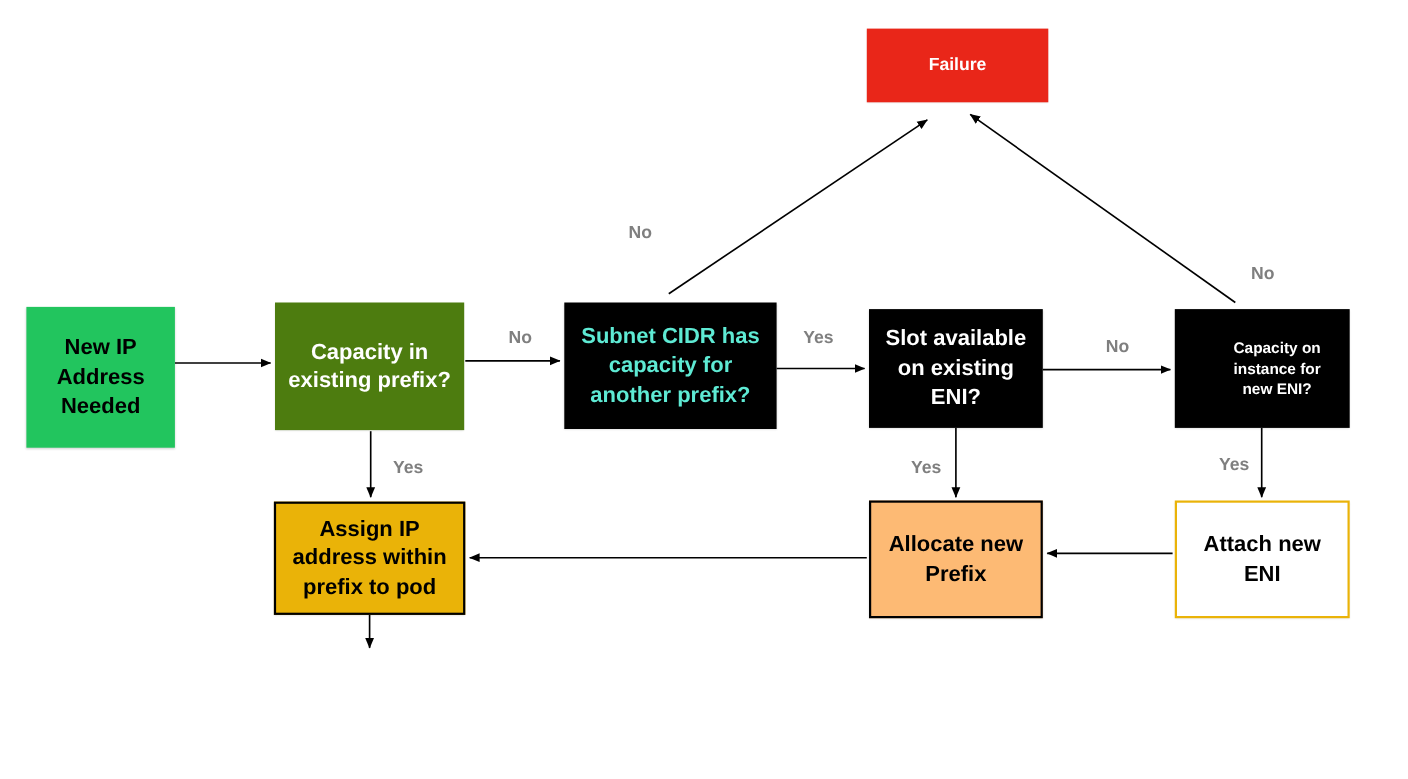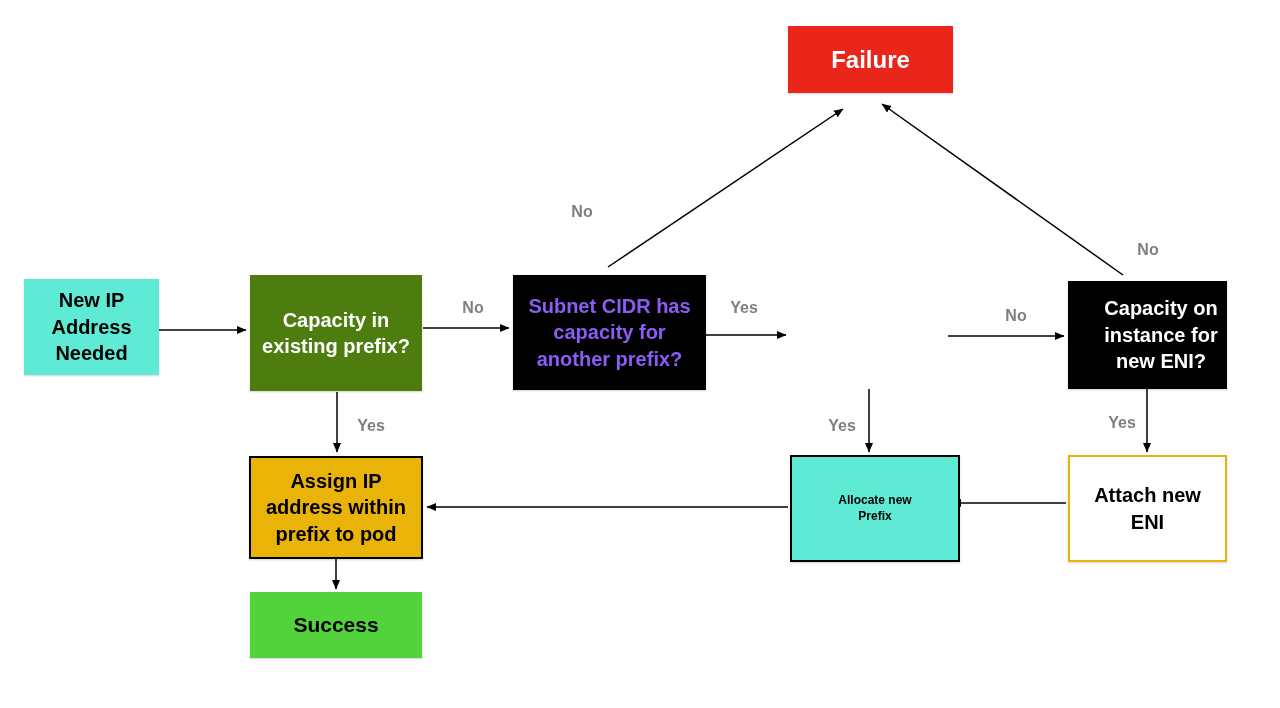--- a/index.html
+++ b/index.html
@@ -6,28 +6,28 @@
   .canvas{
     position:relative;width:1280px;height:708px;background:#ffffff;
     font-family:"Liberation Sans",sans-serif;overflow:hidden;
   }
   .edges-layer{position:absolute;left:0;top:0;width:1280px;height:708px;}
   .node{
     position:absolute;display:flex;align-items:center;justify-content:center;
     text-align:center;font-weight:bold;white-space:pre-line;line-height:1.32;
     box-sizing:border-box;box-shadow:0 1px 2px rgba(0,0,0,0.18);
   }
-  .n-start   {left:24px;  top:279px;width:135px;height:96px;background:#5eead4;color:#000;font-size:20px;}
+  .n-start   {left:24px;  top:279px;width:135px;height:128px;background:#22c55e;color:#000;font-size:20px;}
   .n-d1      {left:250px; top:275px;width:172px;height:116px;background:#4d7c0f;color:#fff;font-size:20px;}
-  .n-d2      {left:513px; top:275px;width:193px;height:115px;background:#000;color:#8b5cf6;font-size:20px;}
+  .n-d2      {left:513px; top:275px;width:193px;height:115px;background:#000;color:#5eead4;font-size:20px;}
   .n-d3      {left:790px; top:281px;width:158px;height:108px;background:#000;color:#fff;font-size:20px;}
-  .n-d4      {left:1068px;top:281px;width:159px;height:108px;background:#000;color:#fff;font-size:20px;padding-left:27px;}
-  .n-failure {left:788px; top:26px; width:165px;height:67px; background:#E92619;color:#fff;font-size:24px;}
+  .n-d4      {left:1068px;top:281px;width:159px;height:108px;background:#000;color:#fff;font-size:14px;padding-left:27px;}
+  .n-failure {left:788px; top:26px; width:165px;height:67px; background:#E92619;color:#fff;font-size:16px;}
   .n-assign  {left:249px; top:456px;width:174px;height:103px;background:#eab308;border:2px solid #000;color:#000;font-size:20px;}
-  .n-allocate{left:790px; top:455px;width:170px;height:107px;background:#5eead4;border:2px solid #000;color:#000;font-size:12px;}
+  .n-allocate{left:790px; top:455px;width:158px;height:107px;background:#fdba74;border:2px solid #000;color:#000;font-size:20px;}
   .n-attach  {left:1068px;top:455px;width:159px;height:107px;background:#fff;border:2px solid #eab308;color:#000;font-size:20px;}
   .n-success {left:250px; top:592px;width:172px;height:66px; background:#52D33C;color:#000;font-size:21px;}
   .edge-label{
     position:absolute;transform:translate(-50%,-50%);
     font-size:16px;color:#7F7F7F;font-weight:700;white-space:nowrap;
   }
   .el-1{left:473px; top:308px;}
   .el-2{left:371px; top:426px;}
   .el-3{left:744px; top:308px;}
   .el-4{left:582px; top:212px;}
@@ -62,32 +62,34 @@
   </svg>
 
   <div class="node n-start">New IP
 Address
 Needed</div>
   <div class="node n-d1">Capacity in
 existing prefix?</div>
   <div class="node n-d2">Subnet CIDR has
 capacity for
 another prefix?</div>
+  <div class="node n-d3">Slot available
+on existing
+ENI?</div>
   <div class="node n-d4">Capacity on
 instance for
 new ENI?</div>
   <div class="node n-failure">Failure</div>
   <div class="node n-assign">Assign IP
 address within
 prefix to pod</div>
   <div class="node n-allocate">Allocate new
 Prefix</div>
   <div class="node n-attach">Attach new
 ENI</div>
-  <div class="node n-success">Success</div>
 
   <span class="edge-label el-1">No</span>
   <span class="edge-label el-2">Yes</span>
   <span class="edge-label el-3">Yes</span>
   <span class="edge-label el-4">No</span>
   <span class="edge-label el-5">No</span>
   <span class="edge-label el-6">Yes</span>
   <span class="edge-label el-7">No</span>
   <span class="edge-label el-8">Yes</span>
 

